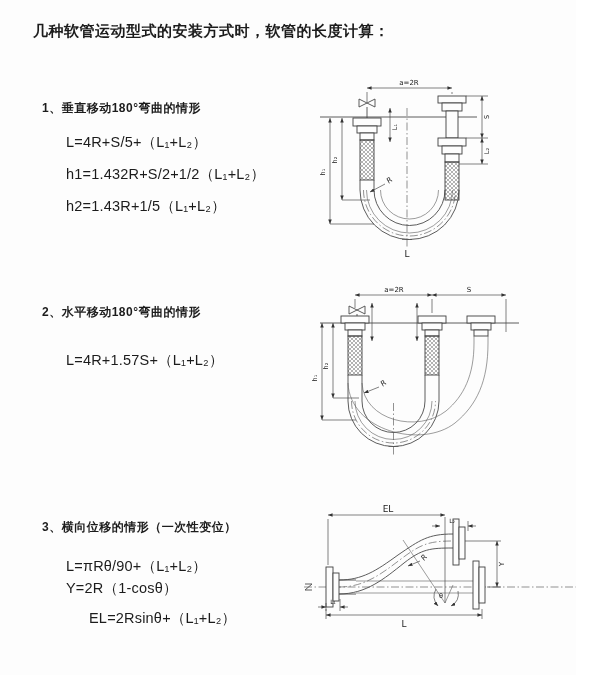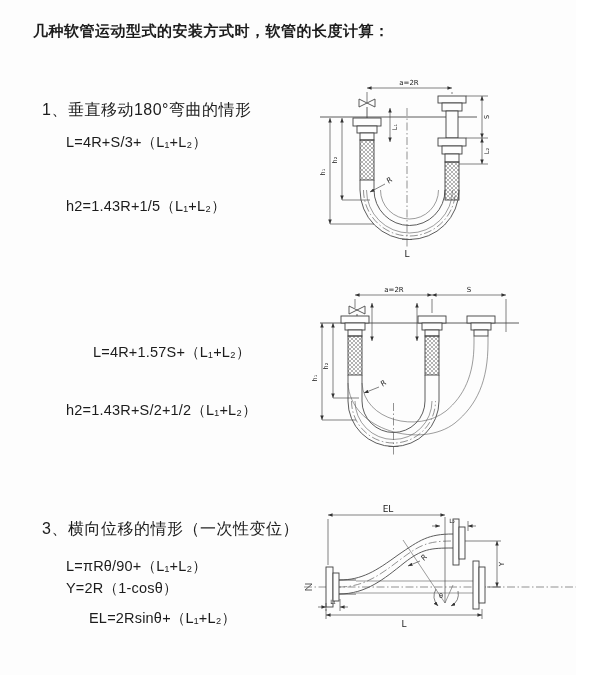--- a/index.html
+++ b/index.html
@@ -1,42 +1,43 @@
 <!DOCTYPE html>
 <html><head>
 <meta charset="utf-8">
 <style>
   html,body{margin:0;padding:0;background:#fff;}
   #app{position:relative;width:576px;height:675px;background:#fdfdfd;overflow:hidden;
        font-family:"Liberation Sans","DejaVu Sans",sans-serif;color:#1c1c1c;}
   .title{position:absolute;font-size:15px;font-weight:bold;letter-spacing:0.5px;white-space:nowrap;}
-  .heading{position:absolute;font-size:16px;font-weight:normal;letter-spacing:0.5px;white-space:nowrap;}
+  .heading{position:absolute;font-size:12px;font-weight:bold;letter-spacing:0.5px;white-space:nowrap;}
   .formula{position:absolute;font-size:14.5px;font-weight:500;letter-spacing:0.2px;white-space:nowrap;}
   svg{position:absolute;overflow:visible;}
   svg text{font-family:"DejaVu Sans","Liberation Sans",sans-serif;fill:#222;}
   svg .ln{stroke:#4a4a4a;stroke-width:0.9;fill:none;}
   svg .thin{stroke:#5a5a5a;stroke-width:0.6;fill:none;}
   svg .dim{stroke:#4a4a4a;stroke-width:0.7;fill:none;}
   svg .cl{stroke:#4a4a4a;stroke-width:0.6;fill:none;stroke-dasharray:8 2.5 1.5 2.5;}
   svg .fit{stroke:#3f3f3f;stroke-width:0.9;fill:#fdfdfd;}
   svg .hat{stroke:#3f3f3f;stroke-width:0.9;}
 </style>
 </head>
 <body>
 
 <div id="app">
 
   <div class="title" style="left:33px;top:22px;">几种软管运动型式的安装方式时，软管的长度计算：</div>
 
   <div class="heading" style="left:42px;top:100px;">1、垂直移动180°弯曲的情形</div>
-  <div class="formula" style="left:66px;top:133px;">L=4R+S/3+（L₁+L₂）</div>
+  <div class="formula" style="left:66px;top:133px;">L=4R+S/5+（L₁+L₂）</div>
+  <div class="formula" style="left:66px;top:165px;">h1=1.432R+S/2+1/2（L₁+L₂）</div>
   <div class="formula" style="left:66px;top:197px;">h2=1.43R+1/5（L₁+L₂）</div>
 
-  <div class="formula" style="left:66px;top:343px;margin-left:27px;">L=4R+1.57S+（L₁+L₂）</div>
-  <div class="formula" style="left:66px;top:401px;">h2=1.43R+S/2+1/2（L₁+L₂）</div>
+  <div class="heading" style="left:42px;top:304px;">2、水平移动180°弯曲的情形</div>
+  <div class="formula" style="left:66px;top:351px;">L=4R+1.57S+（L₁+L₂）</div>
 
   <div class="heading" style="left:42px;top:519px;">3、横向位移的情形（一次性变位）</div>
   <div class="formula" style="left:66px;top:549px;margin-top:8px;">L=πRθ/90+（L₁+L₂）</div>
   <div class="formula" style="left:66px;top:579px;">Y=2R（1-cosθ）</div>
   <div class="formula" style="left:66px;top:609px;margin-left:23px;">EL=2Rsinθ+（L₁+L₂）</div>
 
   <svg style="left:312px;top:72px;" width="272" height="190" viewBox="0 0 272 190">
     <defs>
       <pattern id="h1p" width="4" height="4" patternUnits="userSpaceOnUse">
         <path d="M0,4 L4,0 M0,0 L4,4" stroke="#666" stroke-width="0.5"></path>

